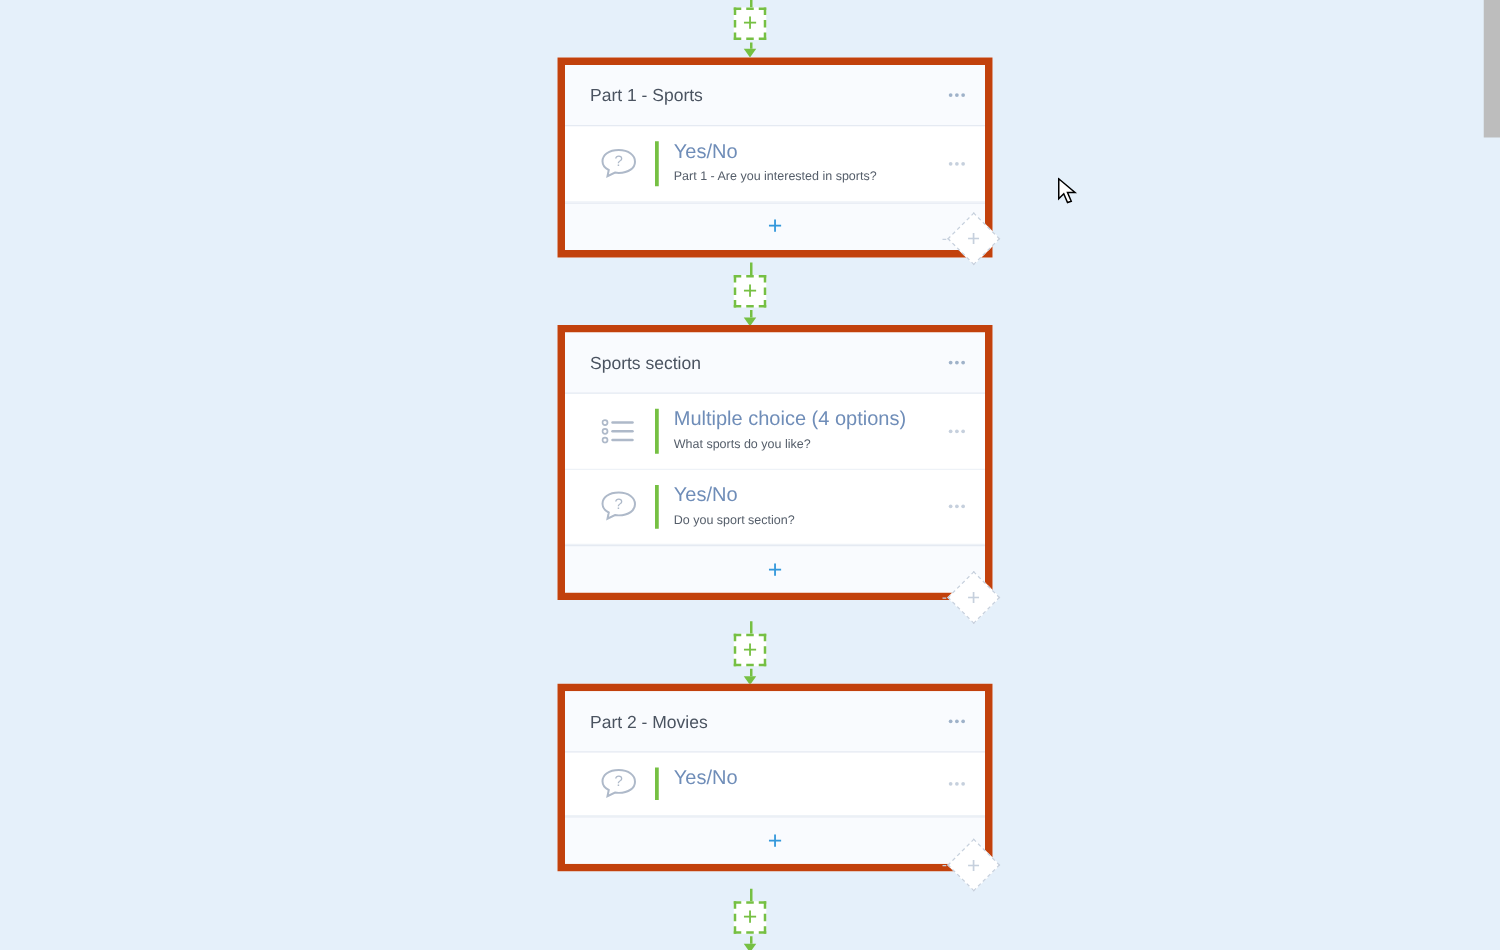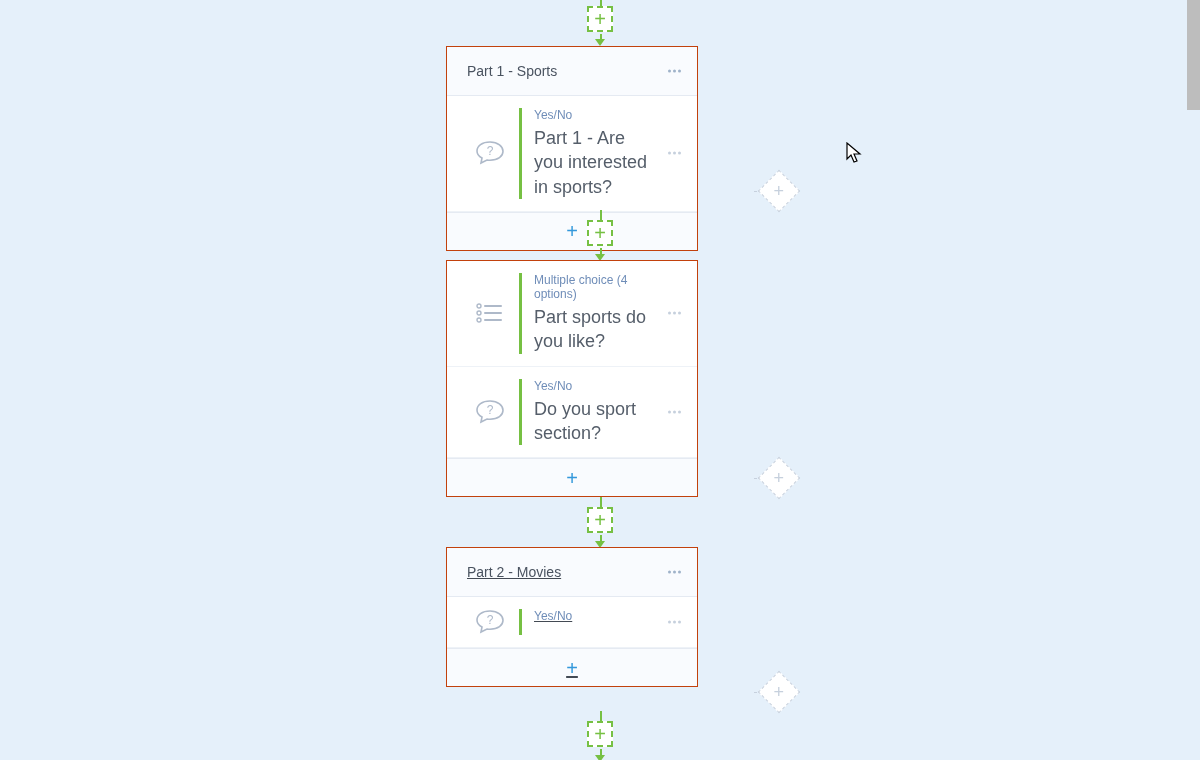--- a/index.html
+++ b/index.html
@@ -37,23 +37,23 @@
   .arrow-head {
     position: absolute;
     width: 0; height: 0;
     border-left: 5px solid transparent;
     border-right: 5px solid transparent;
     border-top: 7px solid #76c043;
   }
   
   .card {
     position: absolute;
-    width: 252px;
+    width: 348px;
     background: #fff;
-    border: 1px solid #c2410c;
+    border: 6px solid #c2410c;
   }
   .card-header {
     padding: 16px 40px 16px 20px;
     background: #f9fbfe;
     border-bottom: 1px solid #e5eaf2;
     color: #4a5360;
     font-size: 14px;
     position: relative;
   }
   .card-footer {
@@ -85,22 +85,22 @@
     width: 50px; flex: 0 0 50px;
     display: flex; align-items: center; justify-content: center;
     color: #aeb9c9;
   }
   .qbar {
     width: 3px; background: #76c043;
     margin: 0 12px 0 4px;
     align-self: stretch;
   }
   .qtext { flex: 1; }
-  .qtype { color: #6f8db8; font-size: 12px; margin-bottom: 4px; }
-  .qlabel { color: #555e6a; font-size: 18px; line-height: 1.35; }
+  .qtype { color: #6f8db8; font-size: 16px; margin-bottom: 4px; }
+  .qlabel { color: #555e6a; font-size: 10px; line-height: 1.35; }
   .row-dots {
     position: absolute; right: 16px; top: 50%; transform: translateY(-50%);
     display: flex; gap: 2px;
   }
   .row-dots span { width:3px; height:3px; background:#c6d0dd; border-radius:50%; display:block; }
   
   .side-diamond {
     position: absolute;
     width: 30px; height: 30px;
     border: 1px dashed #c6d0dd;
@@ -176,35 +176,43 @@
   </div>
   <div class="side-stub" style="left:754px; top:191px;"></div>
   <div class="side-diamond" style="left:764px; top:176px;"></div>
 
   <div class="arrow-line" style="left:600px; top:210px; height:10px;"></div>
   <div class="conn-plus" style="left:587px; top:220px;"></div>
   <div class="arrow-line" style="left:600px; top:248px; height:6px;"></div>
   <div class="arrow-head" style="left:595px; top:254px;"></div>
 
   <div class="card" style="left:446px; top:260px;">
+    <div class="card-header">
+      <span>Sports section</span>
+      <div class="dots">
+          <span></span>
+          <span></span>
+          <span></span>
+        </div>
+    </div>
     <div class="qrow">
       <div class="qicon">
         <svg width="28" height="20" viewBox="0 0 28 20">
           <circle cx="3" cy="3" r="2" fill="none" stroke="#aeb9c9" stroke-width="1.4"></circle>
             <rect x="8" y="2" width="18" height="2" rx="1" fill="#aeb9c9"></rect>
           <circle cx="3" cy="10" r="2" fill="none" stroke="#aeb9c9" stroke-width="1.4"></circle>
             <rect x="8" y="9" width="18" height="2" rx="1" fill="#aeb9c9"></rect>
           <circle cx="3" cy="17" r="2" fill="none" stroke="#aeb9c9" stroke-width="1.4"></circle>
             <rect x="8" y="16" width="18" height="2" rx="1" fill="#aeb9c9"></rect>
         </svg>
       </div>
       <div class="qbar"></div>
       <div class="qtext">
         <div class="qtype">Multiple choice (4 options)</div>
-        <div class="qlabel">Part sports do you like?</div>
+        <div class="qlabel">What sports do you like?</div>
       </div>
       <div class="row-dots">
           <span></span>
           <span></span>
           <span></span>
         </div>
     </div>
     <div class="qrow">
       <div class="qicon">
         <svg width="30" height="26" viewBox="0 0 30 26">
@@ -228,21 +236,21 @@
     </div>
   </div>
   <div class="side-stub" style="left:754px; top:478px;"></div>
   <div class="side-diamond" style="left:764px; top:463px;"></div>
 
   <div class="arrow-line" style="left:600px; top:497px; height:10px;"></div>
   <div class="conn-plus" style="left:587px; top:507px;"></div>
   <div class="arrow-line" style="left:600px; top:535px; height:6px;"></div>
   <div class="arrow-head" style="left:595px; top:541px;"></div>
 
-  <div class="card" style="left:446px; top:547px;text-decoration:underline;">
+  <div class="card" style="left:446px; top:547px;">
     <div class="card-header">
       <span>Part 2 - Movies</span>
       <div class="dots">
           <span></span>
           <span></span>
           <span></span>
         </div>
     </div>
     <div class="qrow">
       <div class="qicon">

